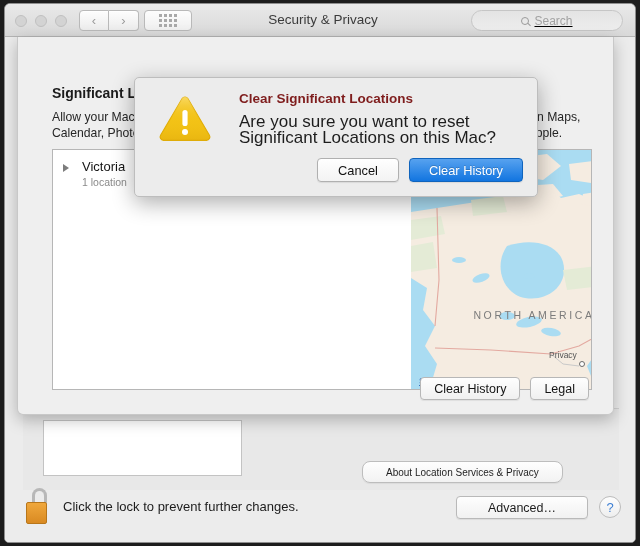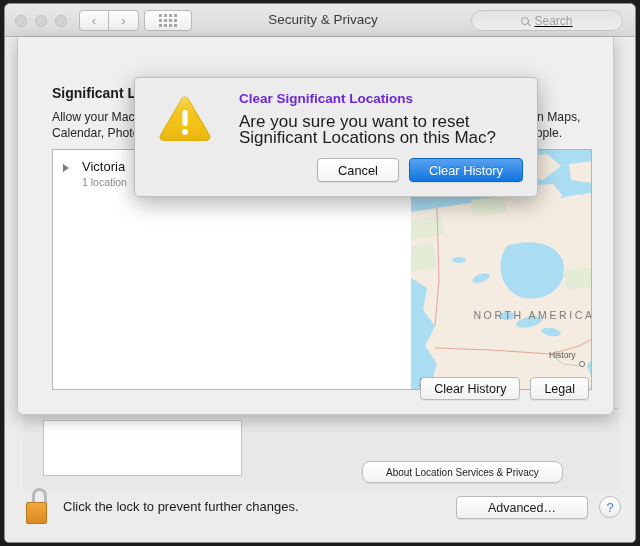--- a/index.html
+++ b/index.html
@@ -281,21 +281,21 @@
     border-radius: 5px;
     box-shadow: 0 6px 22px rgba(0,0,0,.32);
   }
   .warn {
     position: absolute; left: 22px; top: 16px;
     width: 56px; height: 50px;
   }
   .warn svg { display: block; }
   .alert-title {
     position: absolute; left: 104px; top: 13px;
-    font-size: 13.5px; font-weight: bold; color: #6d28d9;
+    font-size: 13.5px; font-weight: bold; color: #7f1d1d;
   }
   .alert-msg {
     position: absolute; left: 104px; top: 36px;
     width: 285px;
     font-size: 17px; line-height: 16px; color: #1d1d1d;
   }
   .alert-btns {
     position: absolute; right: 14px; bottom: 14px;
     display: flex; gap: 10px;
   }
@@ -427,21 +427,21 @@
 
               <path d="M196,150 L222,142 L222,241 L186,241 L176,216 L194,190 Z" fill="#aadcf2"></path>
 
               <path d="M26,58 L28,130 L24,176" stroke="#e3a9a0" stroke-width="1.1" fill="none"></path>
               <path d="M24,198 L80,200 L140,204 L168,196 L186,186" stroke="#e3a9a0" stroke-width="1.1" fill="none"></path>
               <path d="M140,204 L152,214 L168,216" stroke="#c9c9c9" stroke-width="1" fill="none"></path>
             </svg>
 
             <div class="map-label">NORTH AMERICA</div>
 
-            <div class="city" style="left:138px; top:200px;">History</div>
+            <div class="city" style="left:138px; top:200px;">Privacy</div>
             <div class="pin" style="left:168px; top:211px;"></div>
 
             <div class="city" style="left:186px; top:228px;">New York</div>
             <div class="pin" style="left:190px; top:216px;"></div>
 
             <div class="legal">Search</div>
           </div>
         </div>
 
         <div class="sheet-btns">

